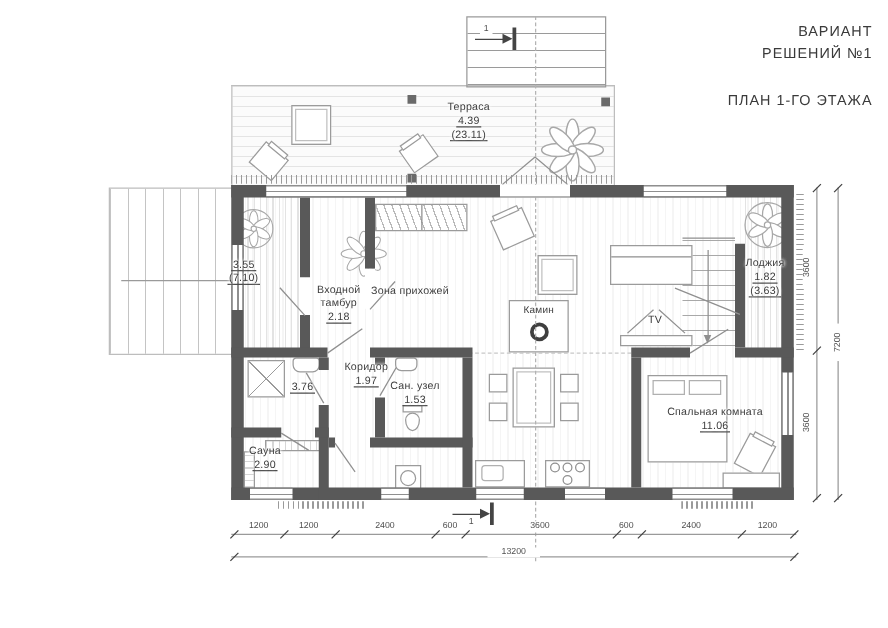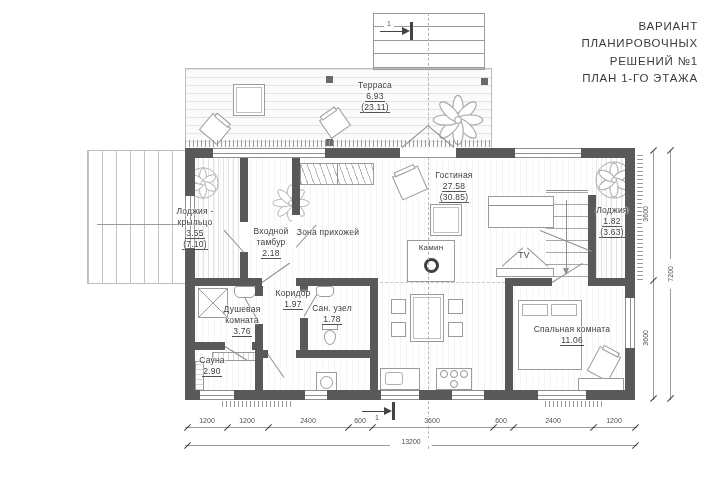--- a/index.html
+++ b/index.html
@@ -34,32 +34,31 @@
   .u{display:inline-block;border-bottom:1px solid #4a4a4a;padding:0 1px;line-height:1.2;}
   
   .dim{position:absolute;font-size:7px;color:#4f4f4f;z-index:35;text-align:center;background:#fff;line-height:1.1;}
   .dimline{position:absolute;background:#9a9a9a;z-index:34;}
   .tick{position:absolute;width:9px;height:1px;background:#3f3f3f;transform:rotate(-45deg);z-index:36;}
   .rot{transform:rotate(-90deg);transform-origin:center center;}
   .flower{position:absolute;z-index:9;}
   .ring{width:8px;height:8px;border:1px solid #8f8f8f;border-radius:50%;box-sizing:border-box;}
   #title-block{position:absolute;top:18px;right:12px;width:220px;text-align:right;
        font-size:11.5px;letter-spacing:.8px;line-height:1.5;color:#3a3a3a;z-index:40;}
-  #plan-subtitle{margin-top:0;}
+  #plan-subtitle{margin-top:20px;}
   .dash-v{position:absolute;border-left:1px dashed #b3b3b3;width:0;z-index:15;}
   .dash-h{position:absolute;border-top:1px dashed #c7c7c7;height:0;z-index:6;}
 </style>
 </head>
 <body>
 
 <div id="canvas">
 
   <div id="title-block">
     <div>ВАРИАНТ</div>
-    <div>ПЛАНИРОВОЧНЫХ</div>
     <div>РЕШЕНИЙ №1</div>
     <div id="plan-subtitle">ПЛАН 1-ГО ЭТАЖА</div>
   </div>
 
   <div class="dash-v" style="left:428px;top:13px;height:436px;"></div>
 
   <div class="abs" style="left:373px;top:13px;width:110px;height:55px;border:1px solid #9a9a9a;z-index:3;
        background:repeating-linear-gradient(to bottom,transparent 0 12.5px,#9a9a9a 12.5px 13.5px);"></div>
 
   <div class="line" style="left:380px;top:31px;width:24px;height:1px;background:#444;z-index:37;"></div>
@@ -239,58 +238,51 @@
   <div class="leaf" style="left:225px;top:346px;width:26px;transform:rotate(32deg);"></div>
   <div class="leaf" style="left:552px;top:282px;width:36px;transform:rotate(-32deg);"></div>
 
   <div class="abs dots-h" style="left:185px;top:140px;width:305px;height:7px;"></div>
   <div class="abs dots-v" style="left:637px;top:152px;width:6px;height:128px;"></div>
   <div class="abs dots-h" style="left:222px;top:401px;width:70px;height:6px;"></div>
   <div class="abs dots-h" style="left:545px;top:401px;width:58px;height:6px;"></div>
 
   <div class="lbl" style="left:325px;top:80px;width:100px;">
     <span>Терраса</span>
-    <span><i class="u" style="font-style:normal">6.93</i></span>
+    <span><i class="u" style="font-style:normal">4.39</i></span>
     <span><i class="u" style="font-style:normal">(23.11)</i></span>
   </div>
   <div class="lbl" style="left:158px;top:206px;width:74px;">
-    <span>Лоджия - крыльцо</span>
     <span><i class="u" style="font-style:normal">3.55</i></span>
     <span><i class="u" style="font-style:normal">(7.10)</i></span>
   </div>
   <div class="lbl" style="left:242px;top:226px;width:58px;">
     <span>Входной тамбур</span>
     <span><i class="u" style="font-style:normal">2.18</i></span>
   </div>
   <div class="lbl" style="left:285px;top:227px;width:86px;">
     <span>Зона прихожей</span>
-  </div>
-  <div class="lbl" style="left:418px;top:170px;width:72px;">
-    <span>Гостиная</span>
-    <span><i class="u" style="font-style:normal">27.58</i></span>
-    <span><i class="u" style="font-style:normal">(30.85)</i></span>
   </div>
   <div class="lbl" style="left:407px;top:243px;width:48px;font-size:8px;">Камин</div>
   <div class="lbl" style="left:510px;top:250px;width:28px;">TV</div>
   <div class="lbl" style="left:593px;top:205px;width:38px;">
     <span>Лоджия</span>
     <span><i class="u" style="font-style:normal">1.82</i></span>
     <span><i class="u" style="font-style:normal">(3.63)</i></span>
   </div>
   <div class="lbl" style="left:206px;top:304px;width:72px;">
-    <span>Душевая комната</span>
     <span><i class="u" style="font-style:normal">3.76</i></span>
   </div>
   <div class="lbl" style="left:266px;top:288px;width:54px;">
     <span>Коридор</span>
     <span><i class="u" style="font-style:normal">1.97</i></span>
   </div>
   <div class="lbl" style="left:306px;top:303px;width:52px;">
     <span>Сан. узел</span>
-    <span><i class="u" style="font-style:normal">1.78</i></span>
+    <span><i class="u" style="font-style:normal">1.53</i></span>
   </div>
   <div class="lbl" style="left:189px;top:355px;width:46px;">
     <span>Сауна</span>
     <span><i class="u" style="font-style:normal">2.90</i></span>
   </div>
   <div class="lbl" style="left:528px;top:324px;width:88px;">
     <span>Спальная комната</span>
     <span><i class="u" style="font-style:normal">11.06</i></span>
   </div>
 

